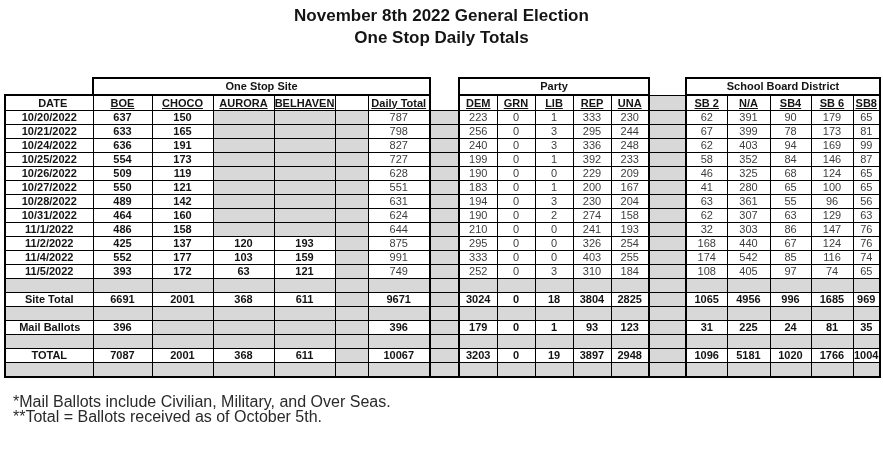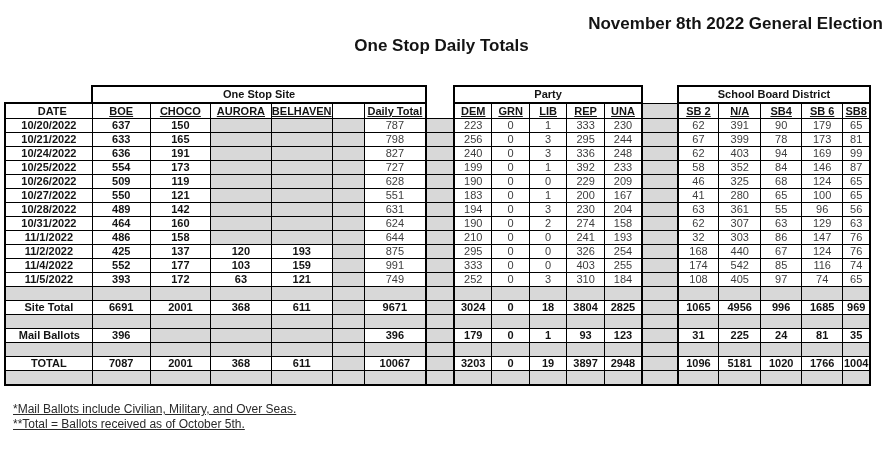--- a/index.html
+++ b/index.html
@@ -1,42 +1,42 @@
 <!DOCTYPE html>
 <html><head>
 <meta charset="utf-8">
 <style>
   html,body{margin:0;padding:0;}
   body{
     width:883px;height:462px;background:#ffffff;overflow:hidden;
     font-family:"Liberation Sans",sans-serif;color:#141414;
   }
   .title{ text-align:center;font-weight:bold;font-size:17px;line-height:22px;letter-spacing:0; }
-  .title-1{ padding-top:13px;text-align:right; }
-  table{ border-collapse:collapse;table-layout:fixed;margin:28px 12px 0 4px; }
+  .title-1{ padding-top:5px; }
+  table{ border-collapse:collapse;table-layout:fixed;margin:28px 2px 0 4px; }
   td{
     border:1px solid #000;height:13px;padding:0;
     font-size:11px;line-height:13px;text-align:center;vertical-align:middle;
     white-space:nowrap;overflow:hidden;
   }
   tr.grp td{ height:15px; }
   tr.hrow td{ height:14px; }
   td.box{ border:2px solid #000;font-weight:bold; }
   td.open{ border:none;background:#fff; }
   td.hd{ font-weight:bold;text-decoration:underline; }
   td.hp{ font-weight:bold; }
   td.b{ font-weight:bold; }
   td.v{ color:#3d3d3d; }
   td.g{ background:#d8d8d8; }
   td.eL{ border-left-width:2px; }
   td.eR{ border-right-width:2px; }
   td.t2{ border-top-width:2px;padding-left:7px; }
   tr.bot td{ border-bottom-width:2px; }
   td.la{ text-align:center;padding-left:1px; }
-  .fnotes{ margin:16px 8px 0 13px;font-size:12px;line-height:15px;color:#2a2a2a;text-decoration:underline; }
+  .fnotes{ margin:16px 8px 0 13px;font-size:16px;line-height:15px;color:#2a2a2a; }
 </style>
 </head>
 <body>
 
 <div>
   <div class="title title-1">November 8th 2022 General Election</div>
   <div class="title">One Stop Daily Totals</div>
 
   <table>
     <colgroup>

